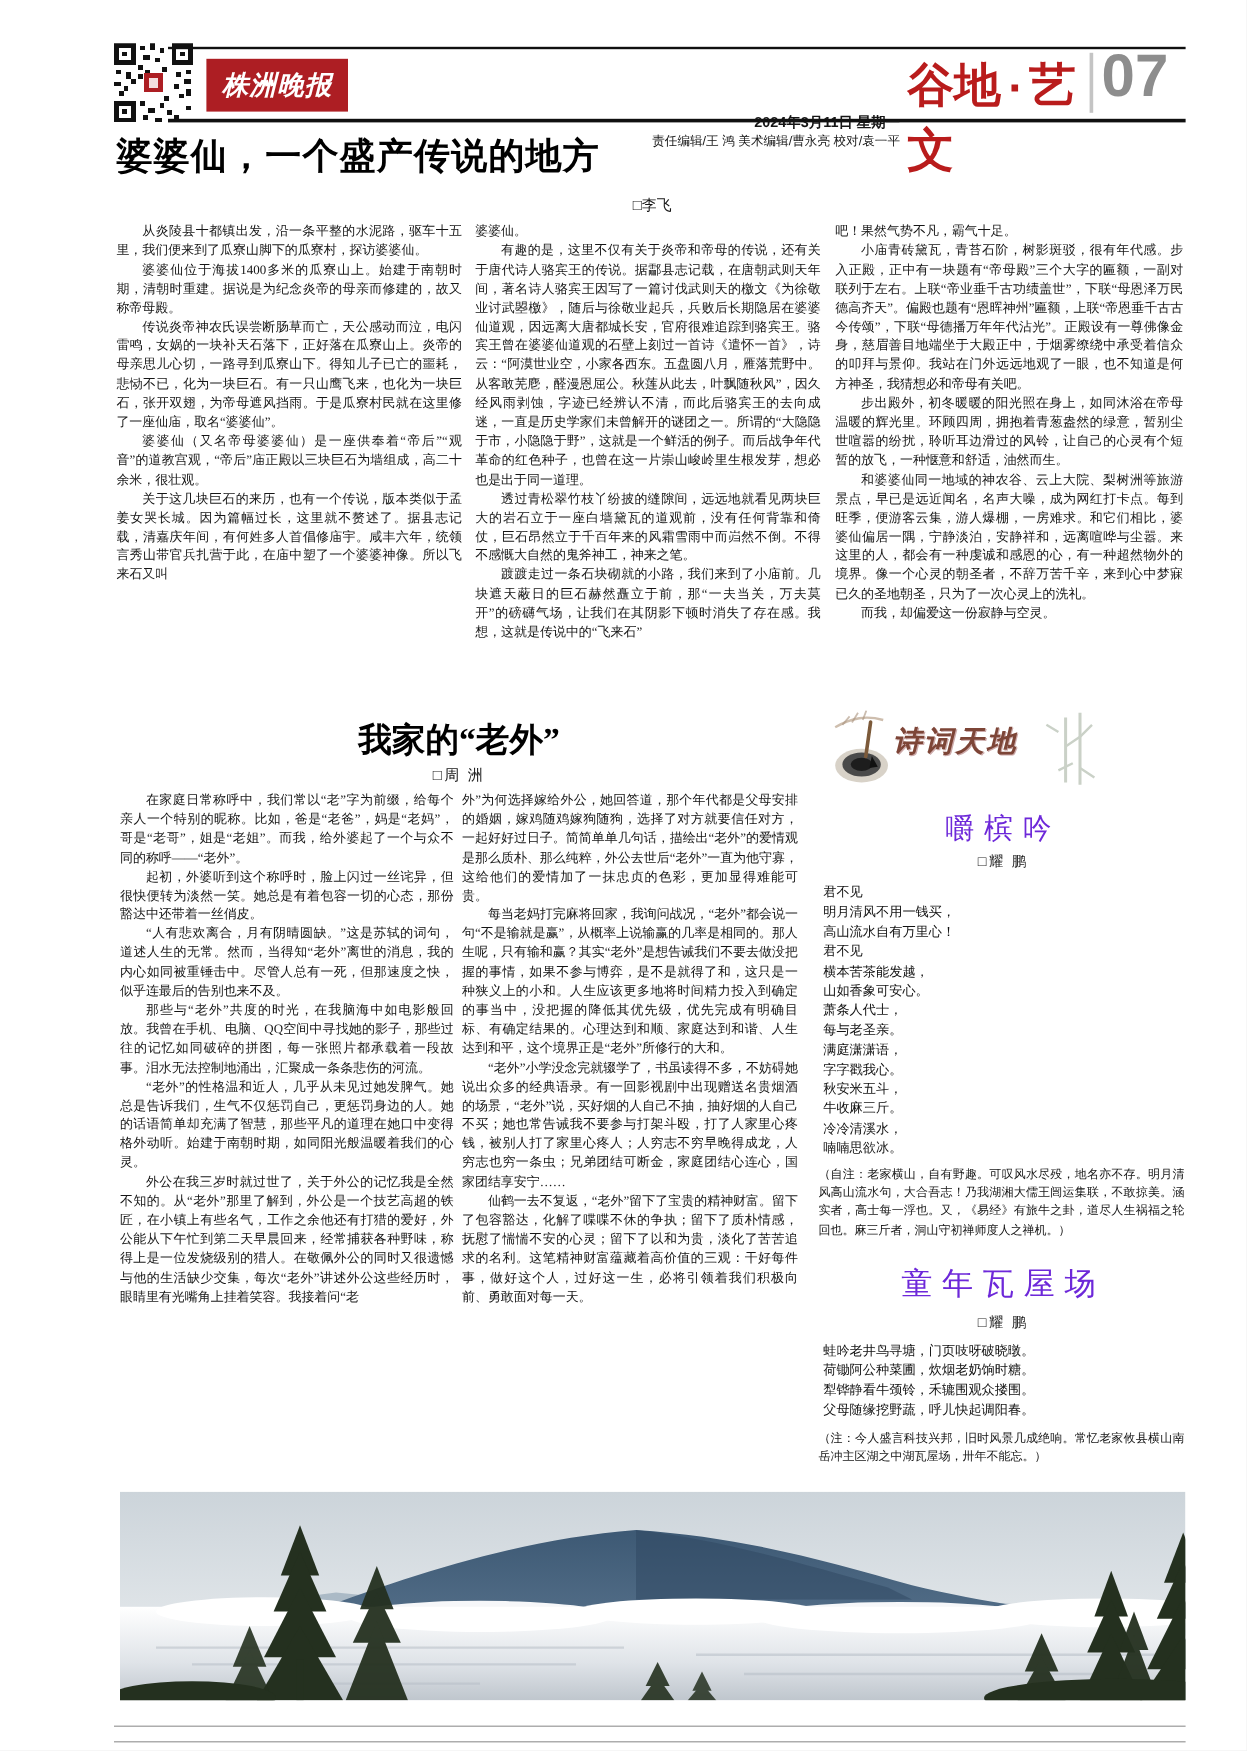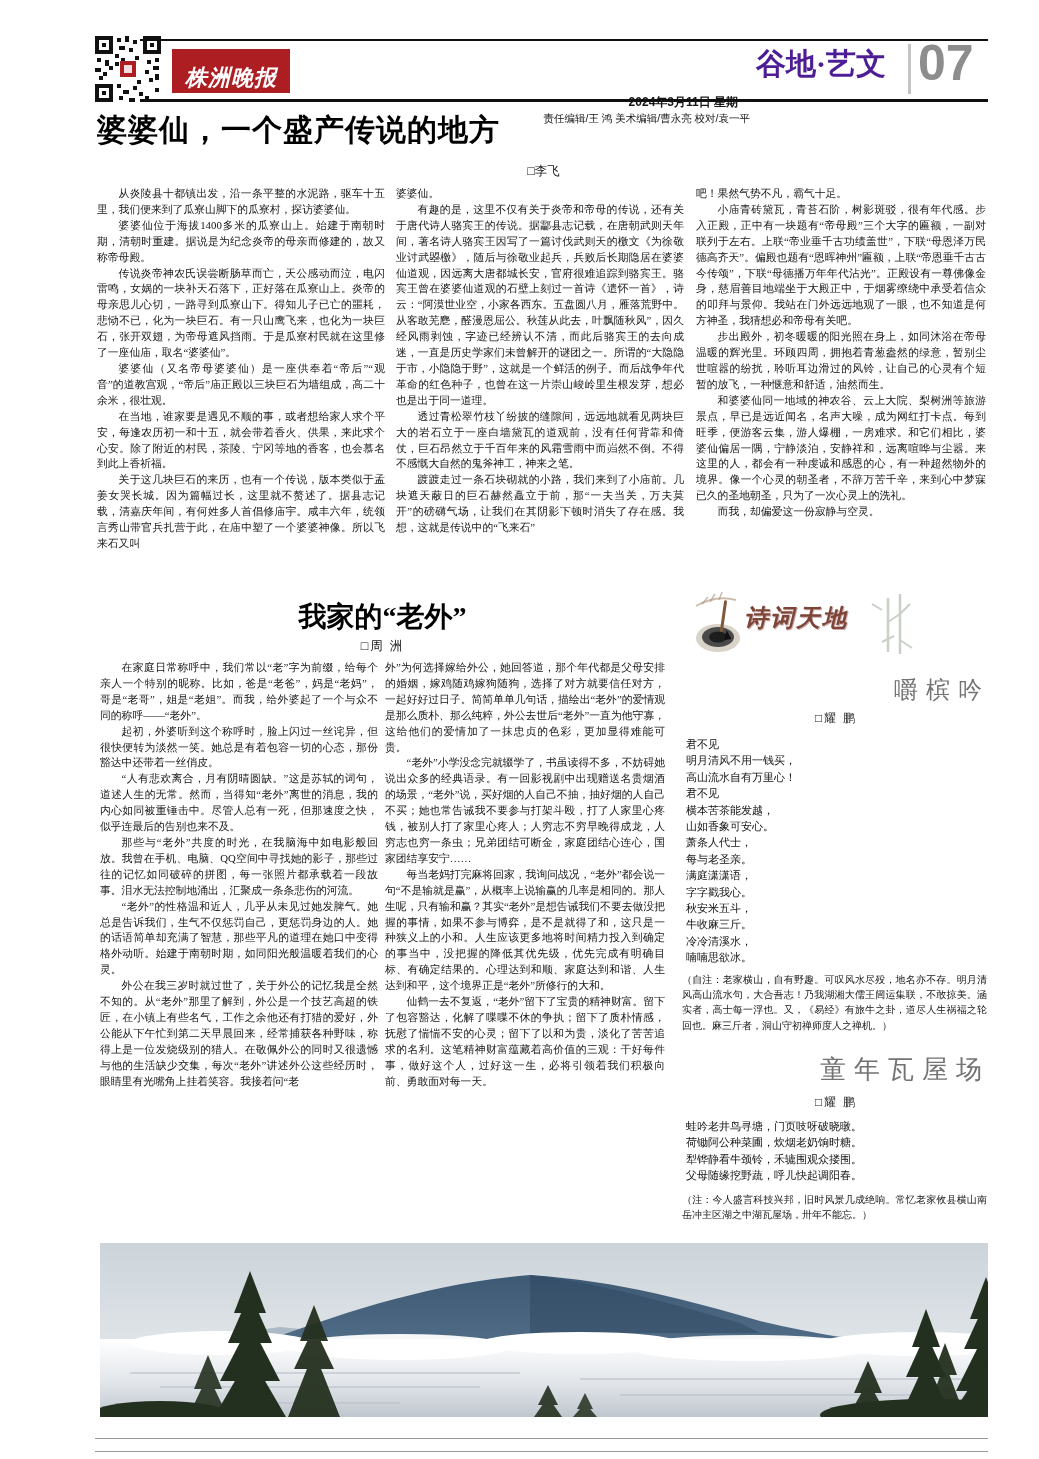--- a/index.html
+++ b/index.html
@@ -2,28 +2,28 @@
 <html><head>
 <meta charset="utf-8">
 <style>
   html,body{margin:0;padding:0;background:#e8e8e8;}
   .page{position:relative;width:1039px;height:1459px;background:#ffffff;margin:0 auto;overflow:hidden;
         font-family:"Liberation Serif","DejaVu Serif",serif;color:#151515;}
   
   .hrule{position:absolute;background:#101010;}
   .qr{position:absolute;left:95px;top:36px;width:66px;height:66px;}
   .masthead{position:absolute;left:172px;top:49px;width:118px;height:44px;background:#ad1e23;
-            display:flex;align-items:flex-end;justify-content:center;}
+            display:flex;align-items:center;justify-content:center;}
   .masthead span{color:#fff;font-weight:bold;font-style:italic;font-size:22px;letter-spacing:1px;
             font-family:"Liberation Serif",serif;}
   .dateline{position:absolute;left:420px;top:50px;width:330px;text-align:right;line-height:16px;margin-top:44px;}
   .dateline .d1{font-size:12px;font-weight:bold;font-family:"Liberation Sans",sans-serif;}
   .dateline .d2{font-size:10.5px;font-family:"Liberation Sans",sans-serif;}
-  .section-name{position:absolute;left:756px;top:44px;width:150px;font-size:30px;font-weight:900;
-            color:#4c1d95;font-family:Liberation Serif, serif;letter-spacing:0px;}
+  .section-name{position:absolute;left:756px;top:44px;width:150px;font-size:39px;font-weight:900;
+            color:#b91c1c;font-family:Liberation Mono, monospace;letter-spacing:0px;}
   .divbar{position:absolute;left:908px;top:44px;width:3px;height:50px;background:#c4c4c4;}
   .pageno{position:absolute;left:918px;top:34px;font-size:50px;font-weight:900;color:#8d8d8d;
             font-family:"Liberation Sans",sans-serif;}
   
   .a1-title{position:absolute;left:97px;top:110px;width:893px;text-align:left;font-size:30px;
             font-weight:900;font-family:Liberation Serif, serif;color:#000;letter-spacing:1px;}
   .a1-author{position:absolute;left:97px;top:163px;width:893px;text-align:center;font-size:12.5px;}
   .col{position:absolute;text-align:justify;font-size:10.8px;line-height:15.9px;overflow:hidden;}
   .col p{margin:0;text-indent:2em;}
   .col p.noindent{text-indent:0;}
@@ -35,21 +35,21 @@
             font-weight:bold;font-family:"Liberation Serif",serif;color:#000;}
   .a2-author{position:absolute;left:100px;top:638px;width:565px;text-align:center;font-size:12.5px;letter-spacing:2px;}
   .a2c1{left:100px;top:660px;width:278px;height:578px;}
   .a2c2{left:385px;top:660px;width:280px;height:578px;}
   
   .poetry{position:absolute;left:682px;top:590px;width:308px;height:652px;}
   .banner{position:absolute;left:10px;top:2px;width:225px;height:66px;}
   .banner .bg-art{position:absolute;inset:0;}
   .banner .btxt{position:absolute;left:52px;top:10px;font-size:24px;font-weight:900;color:#7d4537;
             font-family:"Liberation Serif",serif;font-style:italic;letter-spacing:2px;text-shadow:1px 1px 0 #caa;}
-  .poem-title{position:absolute;width:100%;text-align:right;font-size:24px;color:#737373;
+  .poem-title{position:absolute;width:100%;text-align:center;font-size:24px;color:#6d28d9;
             font-family:"Liberation Sans",sans-serif;font-weight:400;letter-spacing:8px;}
   .poem-author{position:absolute;width:100%;text-align:center;font-size:12px;letter-spacing:2px;color:#222;}
   .poem-body{position:absolute;left:4px;font-size:11px;line-height:16.4px;color:#111;}
   .poem-note{position:absolute;left:0px;width:305px;font-size:10px;line-height:15.2px;text-align:justify;color:#151515;}
   .pt1{top:84px;} .pa1{top:120px;} .pb1{top:146px;} .pn1{top:382px;}
   .pt2{top:462px;font-size:26px;} .pa2{top:504px;} .pb2{top:528px;} .pn2{top:602px;}
   
   .photo{position:absolute;left:100px;top:1243px;width:888px;height:174px;overflow:hidden;}
   .photo svg{display:block;width:100%;height:100%;}
   
@@ -121,21 +121,20 @@
   <div class="pageno">07</div>
 
   <div class="a1-title">婆婆仙，一个盛产传说的地方</div>
   <div class="a1-author">□李飞</div>
 
   <div class="col a1c1">
       <p class="">从炎陵县十都镇出发，沿一条平整的水泥路，驱车十五里，我们便来到了瓜寮山脚下的瓜寮村，探访婆婆仙。</p>
       <p class="">婆婆仙位于海拔1400多米的瓜寮山上。始建于南朝时期，清朝时重建。据说是为纪念炎帝的母亲而修建的，故又称帝母殿。</p>
       <p class="">传说炎帝神农氏误尝断肠草而亡，天公感动而泣，电闪雷鸣，女娲的一块补天石落下，正好落在瓜寮山上。炎帝的母亲思儿心切，一路寻到瓜寮山下。得知儿子已亡的噩耗，悲恸不已，化为一块巨石。有一只山鹰飞来，也化为一块巨石，张开双翅，为帝母遮风挡雨。于是瓜寮村民就在这里修了一座仙庙，取名“婆婆仙”。</p>
       <p class="">婆婆仙（又名帝母婆婆仙）是一座供奉着“帝后”“观音”的道教宫观，“帝后”庙正殿以三块巨石为墙组成，高二十余米，很壮观。</p>
-      <p class="">在当地，谁家要是遇见不顺的事，或者想给家人求个平安，每逢农历初一和十五，就会带着香火、供果，来此求个心安。除了附近的村民，茶陵、宁冈等地的香客，也会慕名到此上香祈福。</p>
       <p class="">关于这几块巨石的来历，也有一个传说，版本类似于孟姜女哭长城。因为篇幅过长，这里就不赘述了。据县志记载，清嘉庆年间，有何姓多人首倡修庙宇。咸丰六年，统领言秀山带官兵扎营于此，在庙中塑了一个婆婆神像。所以飞来石又叫</p>
     </div>
   <div class="col a1c2">
       <p class="noindent">婆婆仙。</p>
       <p class="">有趣的是，这里不仅有关于炎帝和帝母的传说，还有关于唐代诗人骆宾王的传说。据酃县志记载，在唐朝武则天年间，著名诗人骆宾王因写了一篇讨伐武则天的檄文《为徐敬业讨武曌檄》，随后与徐敬业起兵，兵败后长期隐居在婆婆仙道观，因远离大唐都城长安，官府很难追踪到骆宾王。骆宾王曾在婆婆仙道观的石壁上刻过一首诗《遣怀一首》，诗云：“阿漠世业空，小家各西东。五盘圆八月，雁落荒野中。从客敢芜麀，醛漫恩屈公。秋莲从此去，叶飘随秋风”，因久经风雨剥蚀，字迹已经辨认不清，而此后骆宾王的去向成迷，一直是历史学家们未曾解开的谜团之一。所谓的“大隐隐于市，小隐隐于野”，这就是一个鲜活的例子。而后战争年代革命的红色种子，也曾在这一片崇山峻岭里生根发芽，想必也是出于同一道理。</p>
       <p class="">透过青松翠竹枝丫纷披的缝隙间，远远地就看见两块巨大的岩石立于一座白墙黛瓦的道观前，没有任何背靠和倚仗，巨石昂然立于千百年来的风霜雪雨中而岿然不倒。不得不感慨大自然的鬼斧神工，神来之笔。</p>
       <p class="">踱踱走过一条石块砌就的小路，我们来到了小庙前。几块遮天蔽日的巨石赫然矗立于前，那“一夫当关，万夫莫开”的磅礴气场，让我们在其阴影下顿时消失了存在感。我想，这就是传说中的“飞来石”</p>
     </div>
   <div class="col a1c3">
       <p class="noindent">吧！果然气势不凡，霸气十足。</p>
@@ -151,22 +150,22 @@
   <div class="col a2c1">
       <p class="">在家庭日常称呼中，我们常以“老”字为前缀，给每个亲人一个特别的昵称。比如，爸是“老爸”，妈是“老妈”，哥是“老哥”，姐是“老姐”。而我，给外婆起了一个与众不同的称呼——“老外”。</p>
       <p class="">起初，外婆听到这个称呼时，脸上闪过一丝诧异，但很快便转为淡然一笑。她总是有着包容一切的心态，那份豁达中还带着一丝俏皮。</p>
       <p class="">“人有悲欢离合，月有阴晴圆缺。”这是苏轼的词句，道述人生的无常。然而，当得知“老外”离世的消息，我的内心如同被重锤击中。尽管人总有一死，但那速度之快，似乎连最后的告别也来不及。</p>
       <p class="">那些与“老外”共度的时光，在我脑海中如电影般回放。我曾在手机、电脑、QQ空间中寻找她的影子，那些过往的记忆如同破碎的拼图，每一张照片都承载着一段故事。泪水无法控制地涌出，汇聚成一条条悲伤的河流。</p>
       <p class="">“老外”的性格温和近人，几乎从未见过她发脾气。她总是告诉我们，生气不仅惩罚自己，更惩罚身边的人。她的话语简单却充满了智慧，那些平凡的道理在她口中变得格外动听。始建于南朝时期，如同阳光般温暖着我们的心灵。</p>
       <p class="">外公在我三岁时就过世了，关于外公的记忆我是全然不知的。从“老外”那里了解到，外公是一个技艺高超的铁匠，在小镇上有些名气，工作之余他还有打猎的爱好，外公能从下午忙到第二天早晨回来，经常捕获各种野味，称得上是一位发烧级别的猎人。在敬佩外公的同时又很遗憾与他的生活缺少交集，每次“老外”讲述外公这些经历时，眼睛里有光嘴角上挂着笑容。我接着问“老</p>
     </div>
   <div class="col a2c2">
       <p class="noindent">外”为何选择嫁给外公，她回答道，那个年代都是父母安排的婚姻，嫁鸡随鸡嫁狗随狗，选择了对方就要信任对方，一起好好过日子。简简单单几句话，描绘出“老外”的爱情观是那么质朴、那么纯粹，外公去世后“老外”一直为他守寡，这给他们的爱情加了一抹忠贞的色彩，更加显得难能可贵。</p>
+      <p class="">每当老妈打完麻将回家，我询问战况，“老外”都会说一句“不是输就是赢”，从概率上说输赢的几率是相同的。那人生呢，只有输和赢？其实“老外”是想告诫我们不要去做没把握的事情，如果不参与博弈，是不是就得了和，这只是一种狭义上的小和。人生应该更多地将时间精力投入到确定的事当中，没把握的降低其优先级，优先完成有明确目标、有确定结果的。心理达到和顺、家庭达到和谐、人生达到和平，这个境界正是“老外”所修行的大和。</p>
       <p class="">“老外”小学没念完就辍学了，书虽读得不多，不妨碍她说出众多的经典语录。有一回影视剧中出现赠送名贵烟酒的场景，“老外”说，买好烟的人自己不抽，抽好烟的人自己不买；她也常告诫我不要参与打架斗殴，打了人家里心疼钱，被别人打了家里心疼人；人穷志不穷早晚得成龙，人穷志也穷一条虫；兄弟团结可断金，家庭团结心连心，国家团结享安宁……</p>
-      <p class="">每当老妈打完麻将回家，我询问战况，“老外”都会说一句“不是输就是赢”，从概率上说输赢的几率是相同的。那人生呢，只有输和赢？其实“老外”是想告诫我们不要去做没把握的事情，如果不参与博弈，是不是就得了和，这只是一种狭义上的小和。人生应该更多地将时间精力投入到确定的事当中，没把握的降低其优先级，优先完成有明确目标、有确定结果的。心理达到和顺、家庭达到和谐、人生达到和平，这个境界正是“老外”所修行的大和。</p>
       <p class="">仙鹤一去不复返，“老外”留下了宝贵的精神财富。留下了包容豁达，化解了喋喋不休的争执；留下了质朴情感，抚慰了惴惴不安的心灵；留下了以和为贵，淡化了苦苦追求的名利。这笔精神财富蕴藏着高价值的三观：干好每件事，做好这个人，过好这一生，必将引领着我们积极向前、勇敢面对每一天。</p>
     </div>
 
   <div class="poetry">
 
     <div class="banner">
       <svg class="bg-art" viewBox="0 0 225 66">
         <g>
           <path d="M4,14 C18,6 30,4 44,8" stroke="#b9a28c" stroke-width="2" fill="none" opacity="0.7"></path>
           <path d="M10,12 l6,-7 M18,10 l5,-8 M27,8 l3,-8" stroke="#a8917b" stroke-width="1.5" opacity="0.6" fill="none"></path>

